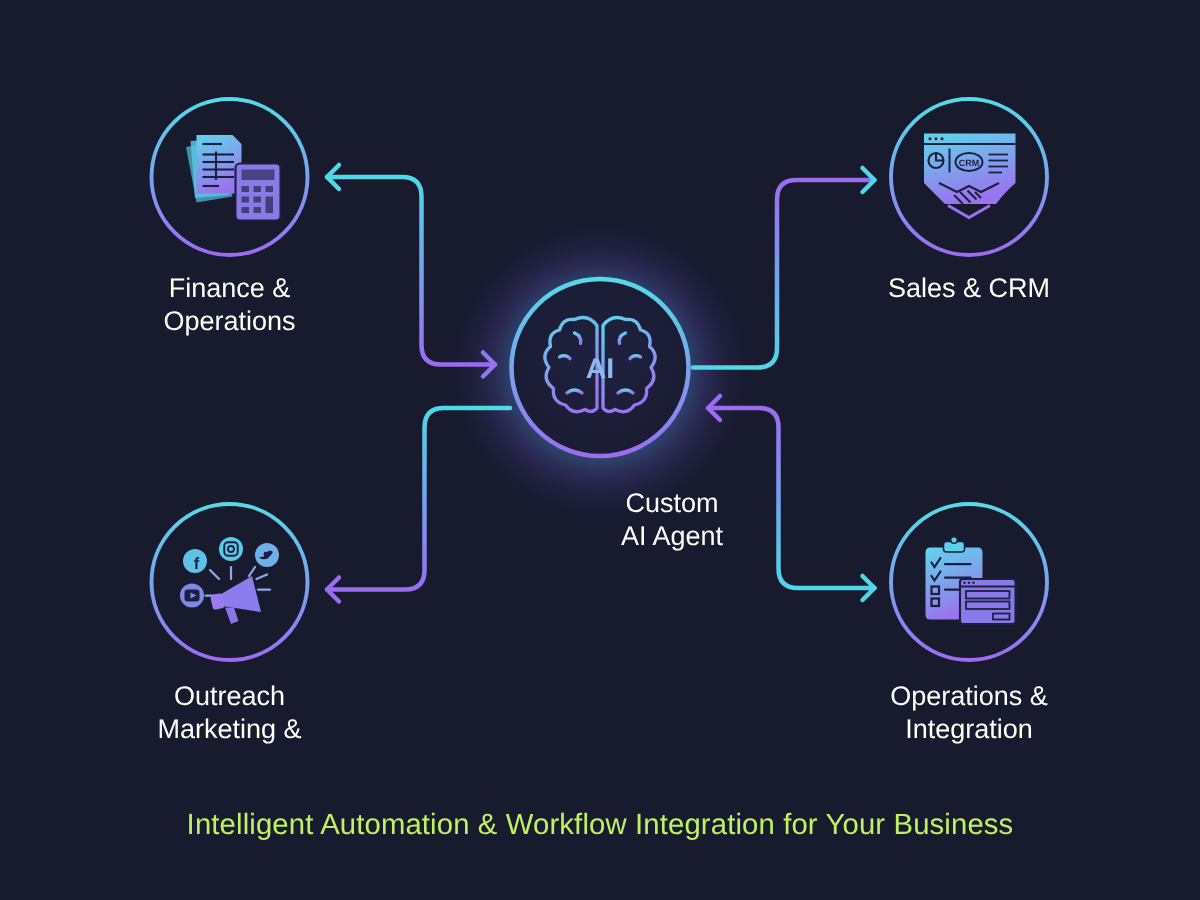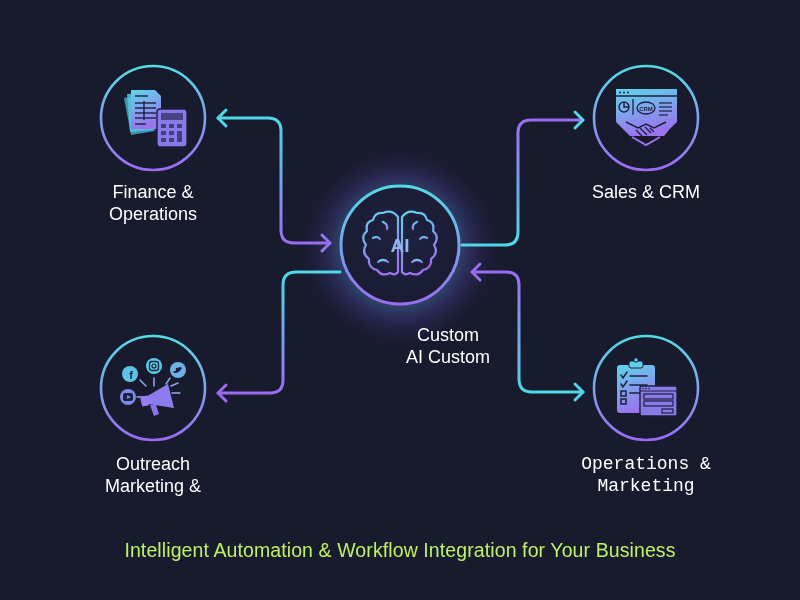--- a/index.html
+++ b/index.html
@@ -222,26 +222,26 @@
   <span>Finance &amp;</span>
   <span>Operations</span>
 </div>
 
 <div class="label" style="left:646px; top:181px;">
   <span>Sales &amp; CRM</span>
 </div>
 
 <div class="label" style="left:400px; top:324px;margin-left:48px;">
   <span>Custom</span>
-  <span>AI Custom</span>
+  <span>AI Agent</span>
 </div>
 
 <div class="label" style="left:153px; top:453px;">
   <span>Outreach</span>
   <span>Marketing &amp;</span>
 </div>
 
-<div class="label" style="left:646px; top:453px;font-family:Liberation Mono, monospace;">
+<div class="label" style="left:646px; top:453px;">
   <span>Operations &amp;</span>
-  <span>Marketing</span>
+  <span>Integration</span>
 </div>
 
 <div class="title">Intelligent Automation &amp; Workflow Integration for Your Business</div>
 
 </body></html>

